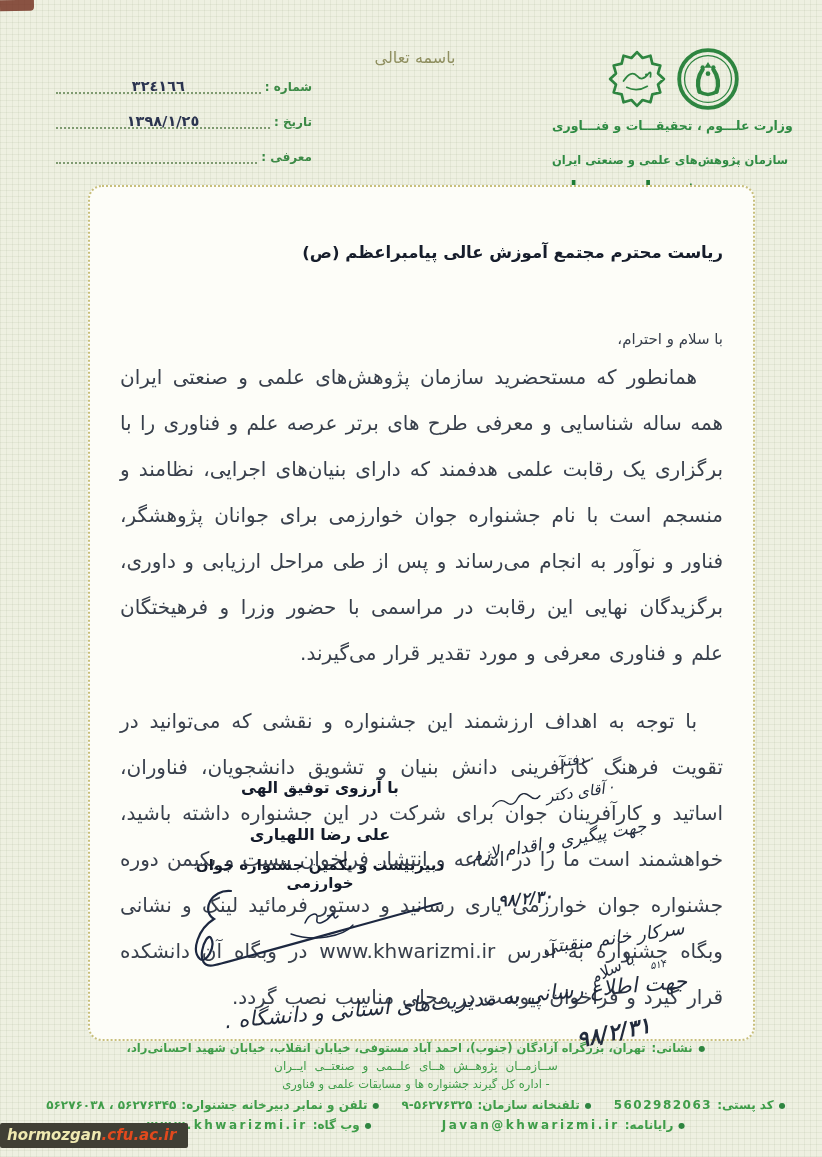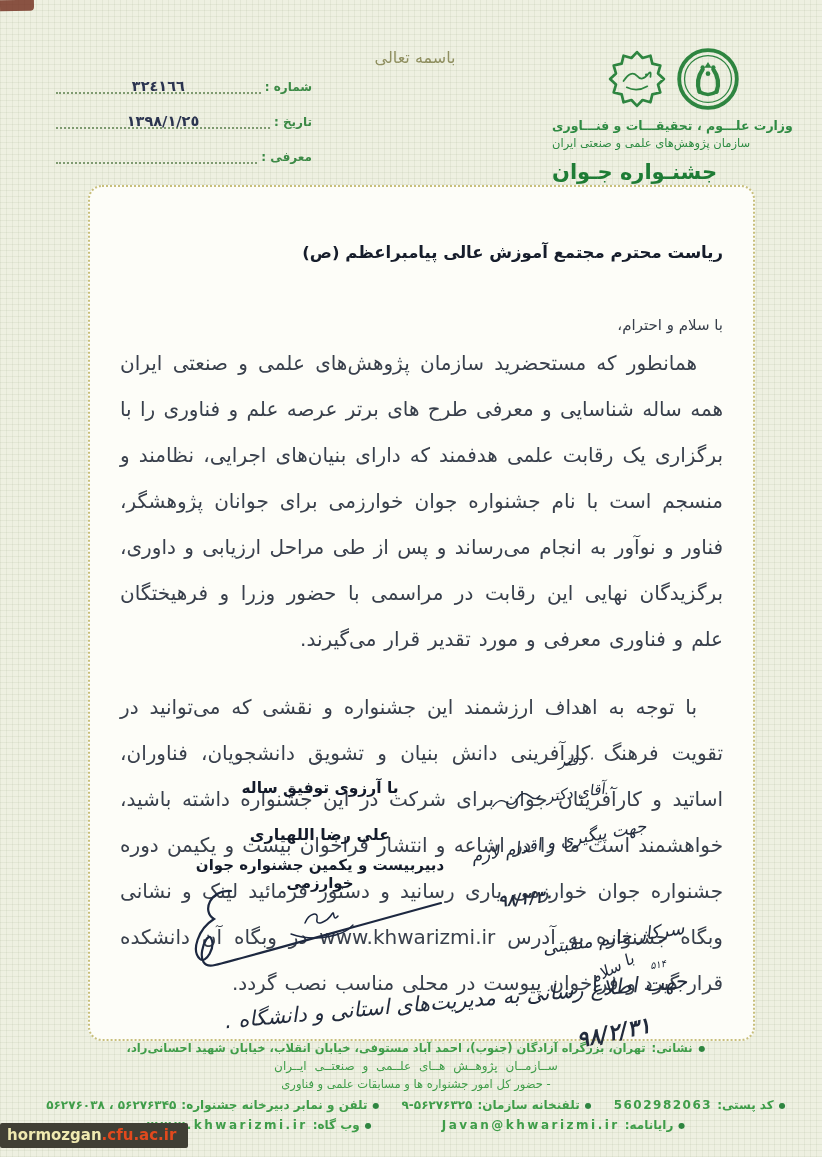--- a/index.html
+++ b/index.html
@@ -16,27 +16,27 @@
   
   .fields{position:absolute;left:56px;top:70px;width:256px;direction:rtl;}
   .frow{display:flex;align-items:flex-end;margin-bottom:11px;height:24px;}
   .flabel{color:#3c8a46;font-size:12px;font-weight:bold;white-space:nowrap;margin-left:4px;}
   .fdots{flex:1;border-bottom:2px dotted #7e9a70;text-align:center;margin-top:16px;}
   .fvalue{font-size:14.5px;font-weight:bold;color:#2b3450;position:relative;top:3px;letter-spacing:1px;}
   
   .org{position:absolute;right:26px;top:42px;width:244px;text-align:left;}
   .logos{display:flex;justify-content:center;align-items:center;gap:10px;height:74px;}
   .org-ministry{font-size:12.5px;font-weight:bold;color:#2f8b43;margin-top:2px;}
-  .org-name{font-size:11.5px;font-weight:normal;color:#2f8b43;margin-top:3px;}
+  .org-name{font-size:11.5px;font-weight:bold;color:#2f8b43;margin-top:20px;}
   .org-festival{font-size:21px;font-weight:700;color:#1e7c35;margin-top:10px;letter-spacing:.5px;}
   
   .letter{position:absolute;left:88px;top:185px;width:667px;height:856px;
     border:2px dotted #c8bf7c;border-radius:14px;background:#fdfdf8;}
   .letter-inner{position:relative;width:100%;height:100%;padding:56px 30px 0 30px;direction:rtl;color:#39404c;}
-  .addressee{font-size:16.5px;font-weight:bold;color:#161d2b;margin-bottom:54px;}
+  .addressee{font-size:16.5px;font-weight:bold;color:#161d2b;margin-bottom:68px;}
   .salutation{font-size:15px;margin-bottom:6px;}
   .para{font-size:20px;line-height:2.3;text-align:justify;text-indent:26px;margin:0 0 22px 0;word-spacing:1.5px;}
   .signoff{position:absolute;left:75px;top:592px;width:310px;text-align:center;color:#141b2a;direction:rtl;}
   .signoff .l1{font-size:15.5px;font-weight:bold;margin-bottom:28px;}
   .signoff .l2{font-size:16px;font-weight:bold;margin-bottom:12px;}
   .signoff .l3{font-size:15px;font-weight:bold;}
   .signature{position:absolute;left:95px;top:690px;}
   
   .hand{position:absolute;font-style:italic;color:#222b3c;white-space:nowrap;}
   .ann-office{left:468px;top:564px;font-size:15px;transform:rotate(-4deg);}
@@ -55,21 +55,21 @@
   .f-org{font-size:12px;letter-spacing:1.5px;word-spacing:4px;margin-bottom:4px;}
   .f-dept{font-size:11.5px;margin-bottom:7px;}
   .f-contacts{display:flex;justify-content:center;gap:22px;font-size:12px;margin-bottom:6px;font-weight:bold;}
   .f-contacts2{display:flex;justify-content:center;gap:70px;font-size:12px;font-weight:bold;}
   .seg{display:flex;align-items:center;gap:5px;white-space:nowrap;}
   .bullet{color:#2e8540;font-size:8px;}
   .num{letter-spacing:1.5px;}
   .latin{letter-spacing:2.5px;direction:ltr;}
   
   .watermark{position:absolute;left:0;top:1123px;background:#403f35;padding:3px 12px 4px 7px;border-radius:2px;
-    font-size:15px;font-weight:bold;white-space:nowrap;}
+    font-size:15px;font-weight:bold;font-style:italic;white-space:nowrap;}
   .wm1{color:#efe9b0;}
   .wm2{color:#e2491d;}
   svg{display:block;}
 </style>
 </head>
 <body>
 
 <div class="page">
 
   <div class="corner-mark"></div>
@@ -127,21 +127,21 @@
   </div>
 
   <div class="letter">
     <div class="letter-inner">
       <div class="addressee">ریاست محترم مجتمع آموزش عالی پیامبراعظم (ص)</div>
       <div class="salutation">با سلام و احترام،</div>
       <p class="para">همانطور که مستحضرید سازمان  پژوهش‌های علمی و صنعتی ایران  همه ساله  شناسایی و معرفی طرح های برتر عرصه علم و فناوری را با برگزاری یک رقابت علمی هدفمند که دارای بنیان‌های اجرایی، نظامند و منسجم است با نام جشنواره جوان خوارزمی برای جوانان  پژوهشگر، فناور و نوآور به  انجام  می‌رساند و پس از طی مراحل ارزیابی و داوری،  برگزیدگان نهایی این رقابت در مراسمی با حضور وزرا و فرهیختگان علم و فناوری معرفی و مورد تقدیر قرار می‌گیرند.</p>
       <p class="para">با توجه به اهداف ارزشمند این جشنواره و نقشی که می‌توانید در تقویت فرهنگ کارآفرینی دانش بنیان و تشویق دانشجویان، فناوران، اساتید و کارآفرینان جوان برای شرکت در این جشنواره داشته باشید، خواهشمند است ما را در اشاعه و انتشار فراخوان بیست و یکیمن  دوره  جشنواره جوان خوارزمی یاری رسانید و دستور فرمائید لینک و نشانی وبگاه جشنواره به آدرس www.khwarizmi.ir در وبگاه آن دانشکده قرار گیرد و فراخوان پیوست در محلی مناسب نصب گردد.</p>
 
       <div class="signoff">
-        <div class="l1">با آرزوی توفیق ساله</div>
+        <div class="l1">با آرزوی توفیق الهی</div>
         <div class="l2">علی رضا اللهیاری</div>
         <div class="l3">دبیربیست و یکمین جشنواره جوان خوارزمی</div>
       </div>
 
       <div class="signature">
         <svg width="280" height="115" viewBox="0 0 280 115">
           <path d="M46,14 C26,12 16,34 29,42 C13,52 6,74 15,82 C21,87 31,70 26,61 C21,53 6,94 30,88 C62,80 168,50 256,26" fill="none" stroke="#1d2840" stroke-width="2.2" stroke-linecap="round"></path>
           <path d="M120,46 c4,-10 14,-12 12,-4 c-2,8 10,3 15,-5 c3,-5 0,9 6,2" fill="none" stroke="#1d2840" stroke-width="1.5" stroke-linecap="round"></path>
           <path d="M106,57 c22,8 52,3 62,-9" fill="none" stroke="#1d2840" stroke-width="1.4" stroke-linecap="round"></path>
         </svg>
@@ -165,21 +165,21 @@
 
   <div class="hand ann-date2">۹۸/۲/۳۱</div>
 
   <div class="footer">
     <div class="f-line f-addr">
       <span class="bullet">●</span>
       <span>نشانی:</span>
       <span>تهران، بزرگراه آزادگان (جنوب)، احمد آباد مستوفی، خیابان انقلاب، خیابان شهید احسانی‌راد،</span>
     </div>
     <div class="f-org">ســازمــان پژوهــش هــای علــمی و صنعتــی ایــران</div>
-    <div class="f-dept">- حضور کل امور جشنواره ها و مسابقات علمی و فناوری</div>
+    <div class="f-dept">- اداره کل گیرند جشنواره ها و مسابقات علمی و فناوری</div>
     <div class="f-contacts">
       <span class="seg">
         <span class="bullet">●</span>
         <span>کد پستی:</span>
         <span class="num">5602982063</span>
       </span>
       <span class="seg">
         <span class="bullet">●</span>
         <span>تلفنخانه سازمان:</span>
         <span class="num">۹-۵۶۲۷۶۳۲۵</span>

